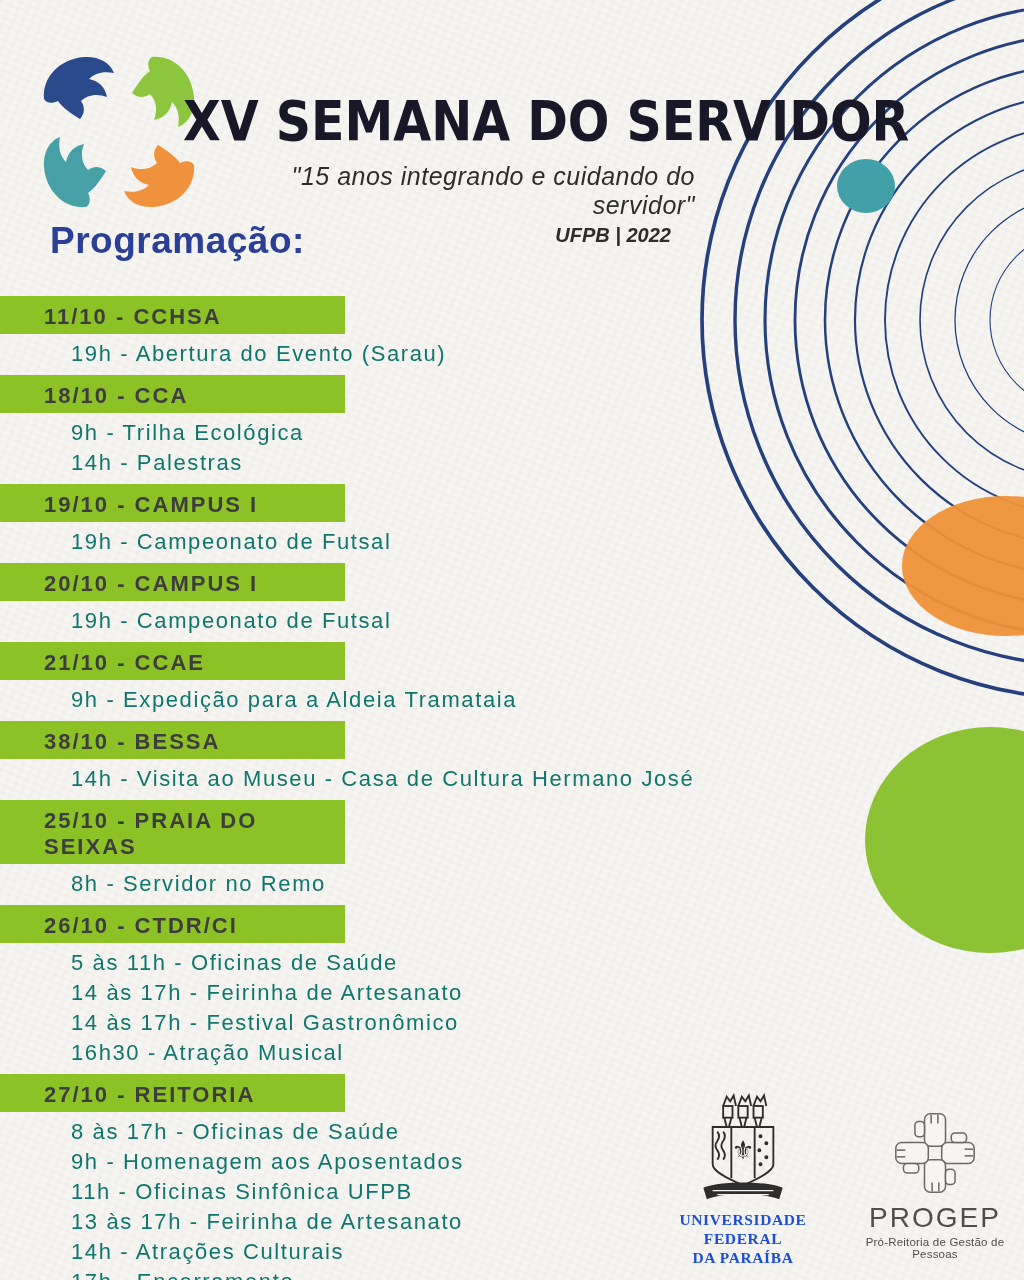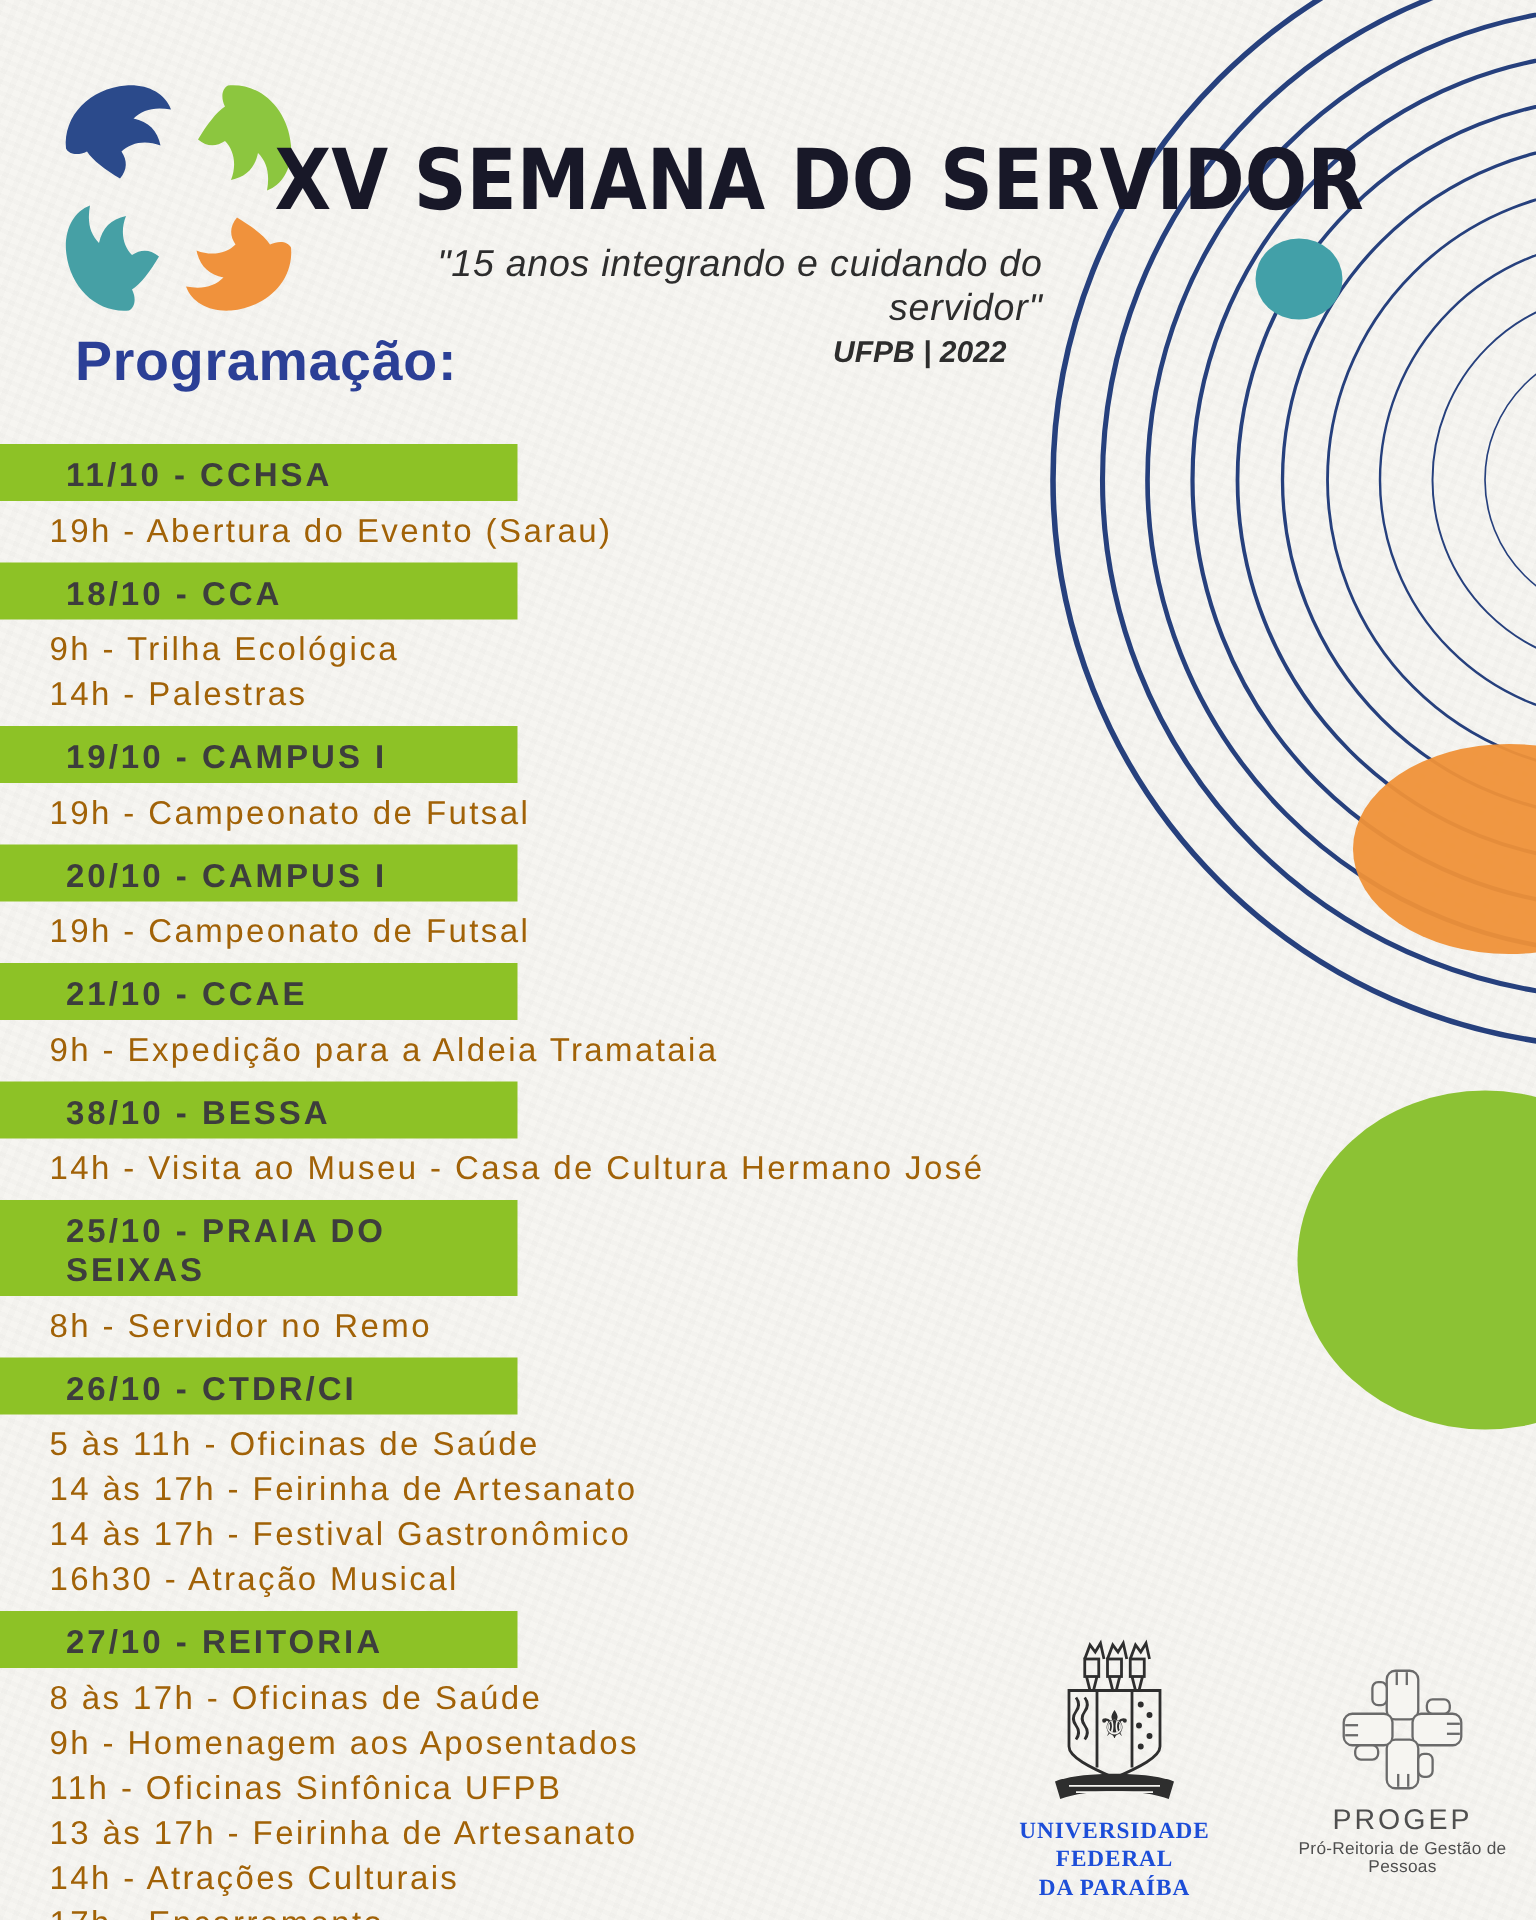--- a/index.html
+++ b/index.html
@@ -44,34 +44,34 @@
     font-size:37px;font-weight:800;color:#2b3f96;letter-spacing:0.5px;
   }
   .schedule{position:absolute;left:0;top:290px;width:720px;}
   .section{margin-top:6px;}
   .date-bar{
     width:301px;background:#8dc226;color:#3d3d3d;
     font-size:22px;font-weight:600;letter-spacing:2px;
     padding:8px 0 4px 44px;margin-bottom:5px;
   }
   .event-item{
-    padding-left:33px;font-size:22px;color:#a16207;
-    letter-spacing:1.6px;line-height:30px;
+    padding-left:33px;font-size:22px;color:#0f766e;
+    letter-spacing:1.6px;line-height:30px;margin-left:38px;
   }
 
   
   .footer{position:absolute;left:640px;top:1092px;width:384px;height:160px;z-index:2;}
   .ufpb{position:absolute;left:8px;top:0;width:190px;text-align:center;}
   .ufpb-name{
     font-family:"Liberation Serif", serif;font-size:15.5px;font-weight:700;
     color:#1d4ed8;letter-spacing:0.6px;line-height:19px;margin-top:2px;
   }
   .progep{position:absolute;left:210px;top:18px;width:170px;text-align:center;}
   .progep-acronym{
-    font-size:19px;color:#4f4f4f;letter-spacing:2px;margin-top:2px;font-weight:500;
+    font-size:28px;color:#4f4f4f;letter-spacing:2px;margin-top:2px;font-weight:500;
   }
   .progep-full{font-size:11.5px;color:#4f4f4f;margin-top:2px;letter-spacing:0.2px;}
 </style>
 </head>
 <body>
 
 <div class="paper"></div>
 
 <svg class="deco" width="1024" height="1280" viewBox="0 0 1024 1280" aria-hidden="true">
   <g fill="none" stroke="#26407d">

